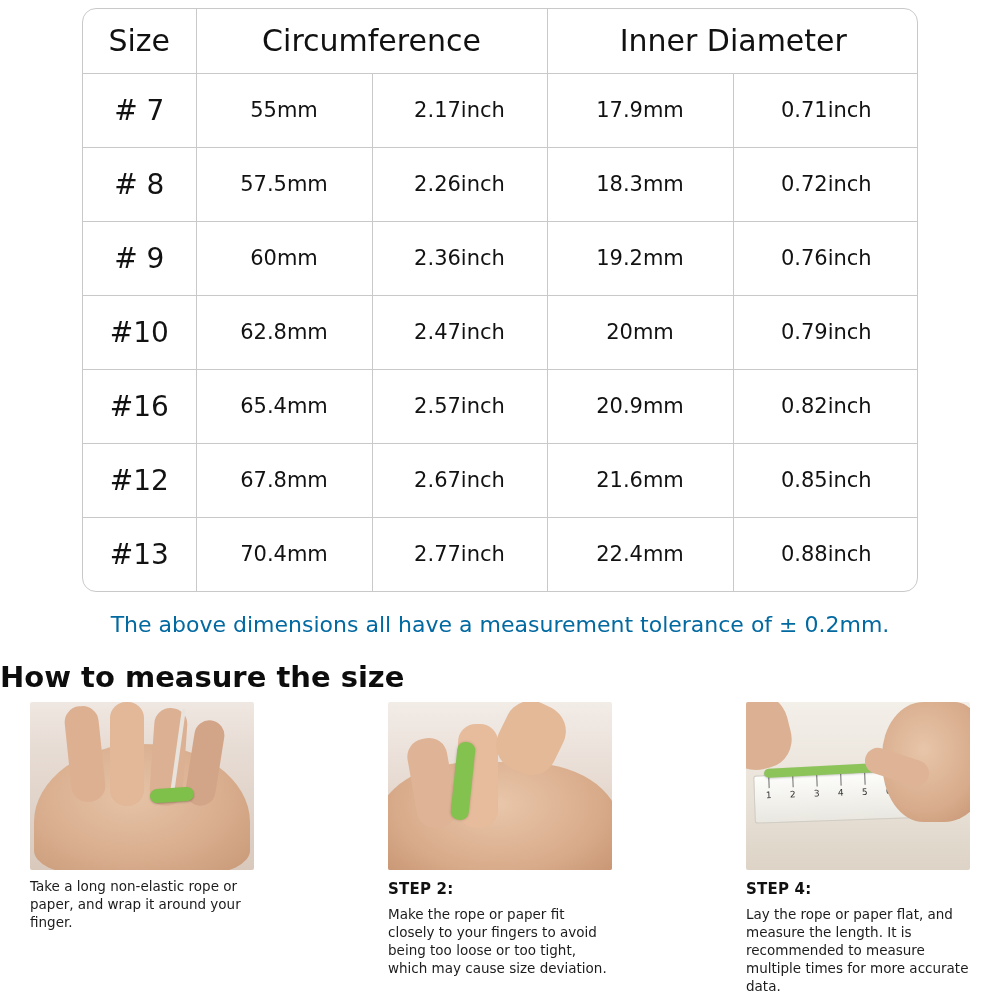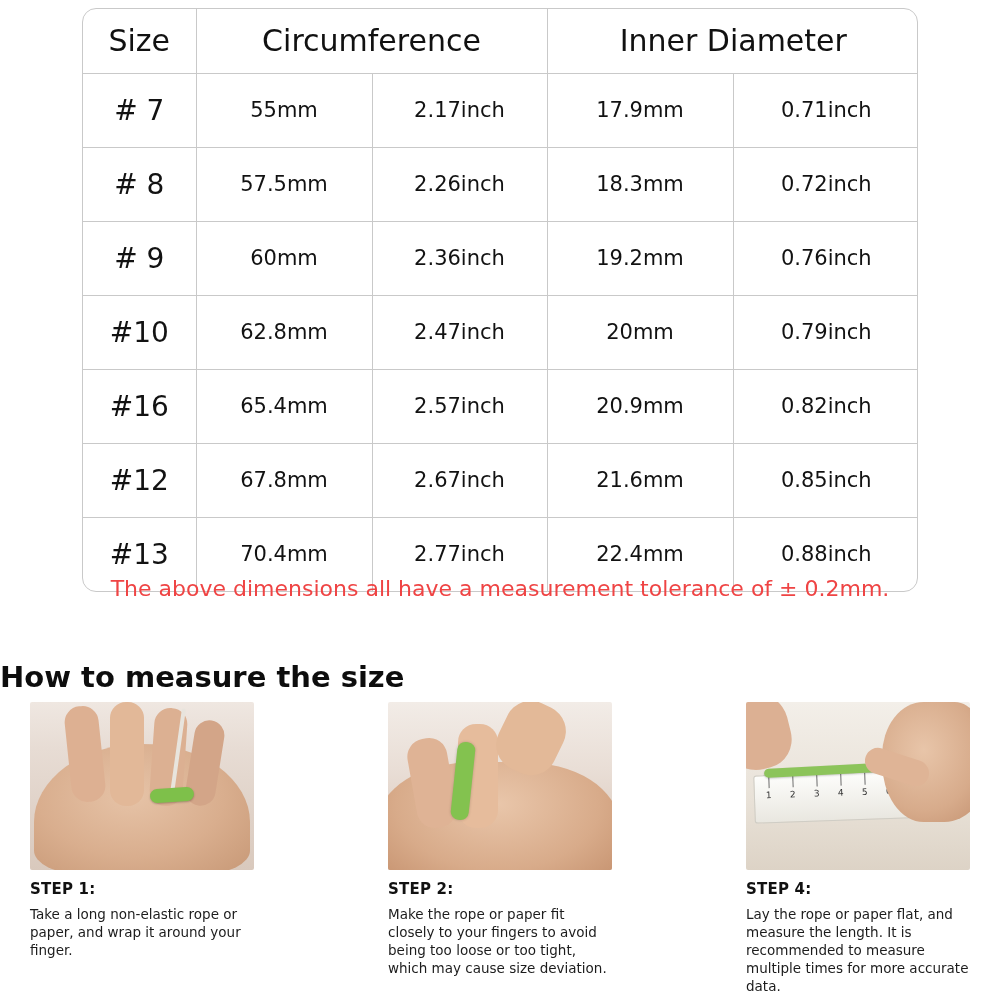--- a/index.html
+++ b/index.html
@@ -70,26 +70,26 @@
   table.size-table tr:first-child th { border-top: none; }
   table.size-table tr:last-child td { border-bottom: none; }
   table.size-table th:first-child,
   table.size-table td:first-child { border-left: none; }
   table.size-table th:last-child,
   table.size-table td:last-child { border-right: none; }
 
   
   .tolerance {
     position: absolute;
-    top: 576px;
+    top: 612px;
     left: 0;
     width: 1000px;
     text-align: center;
     font-size: 22px;
-    color: #ef4444;
+    color: #0369a1;
   }
 
   
   .howto-title {
     position: absolute;
     top: 660px;
     left: 0;
     width: 1000px;
     text-align: left;
     font-size: 29px;
@@ -259,21 +259,20 @@
     <div class="step">
       <div class="photo p1-bg">
         <div class="p1-palm"></div>
         <div class="p1-f1"></div>
         <div class="p1-f2"></div>
         <div class="p1-f3"></div>
         <div class="p1-f4"></div>
         <div class="p1-rope"></div>
         <div class="p1-band"></div>
       </div>
-      <div class="step-label">STEP 1:</div>
       <div class="step-text">Take a long non-elastic rope or paper, and wrap it around your finger.</div>
     </div>
 
     <div class="step">
       <div class="photo p2-bg">
         <div class="p2-palm"></div>
         <div class="p2-f1"></div>
         <div class="p2-f2"></div>
         <div class="p2-thumb"></div>
         <div class="p2-band"></div>

